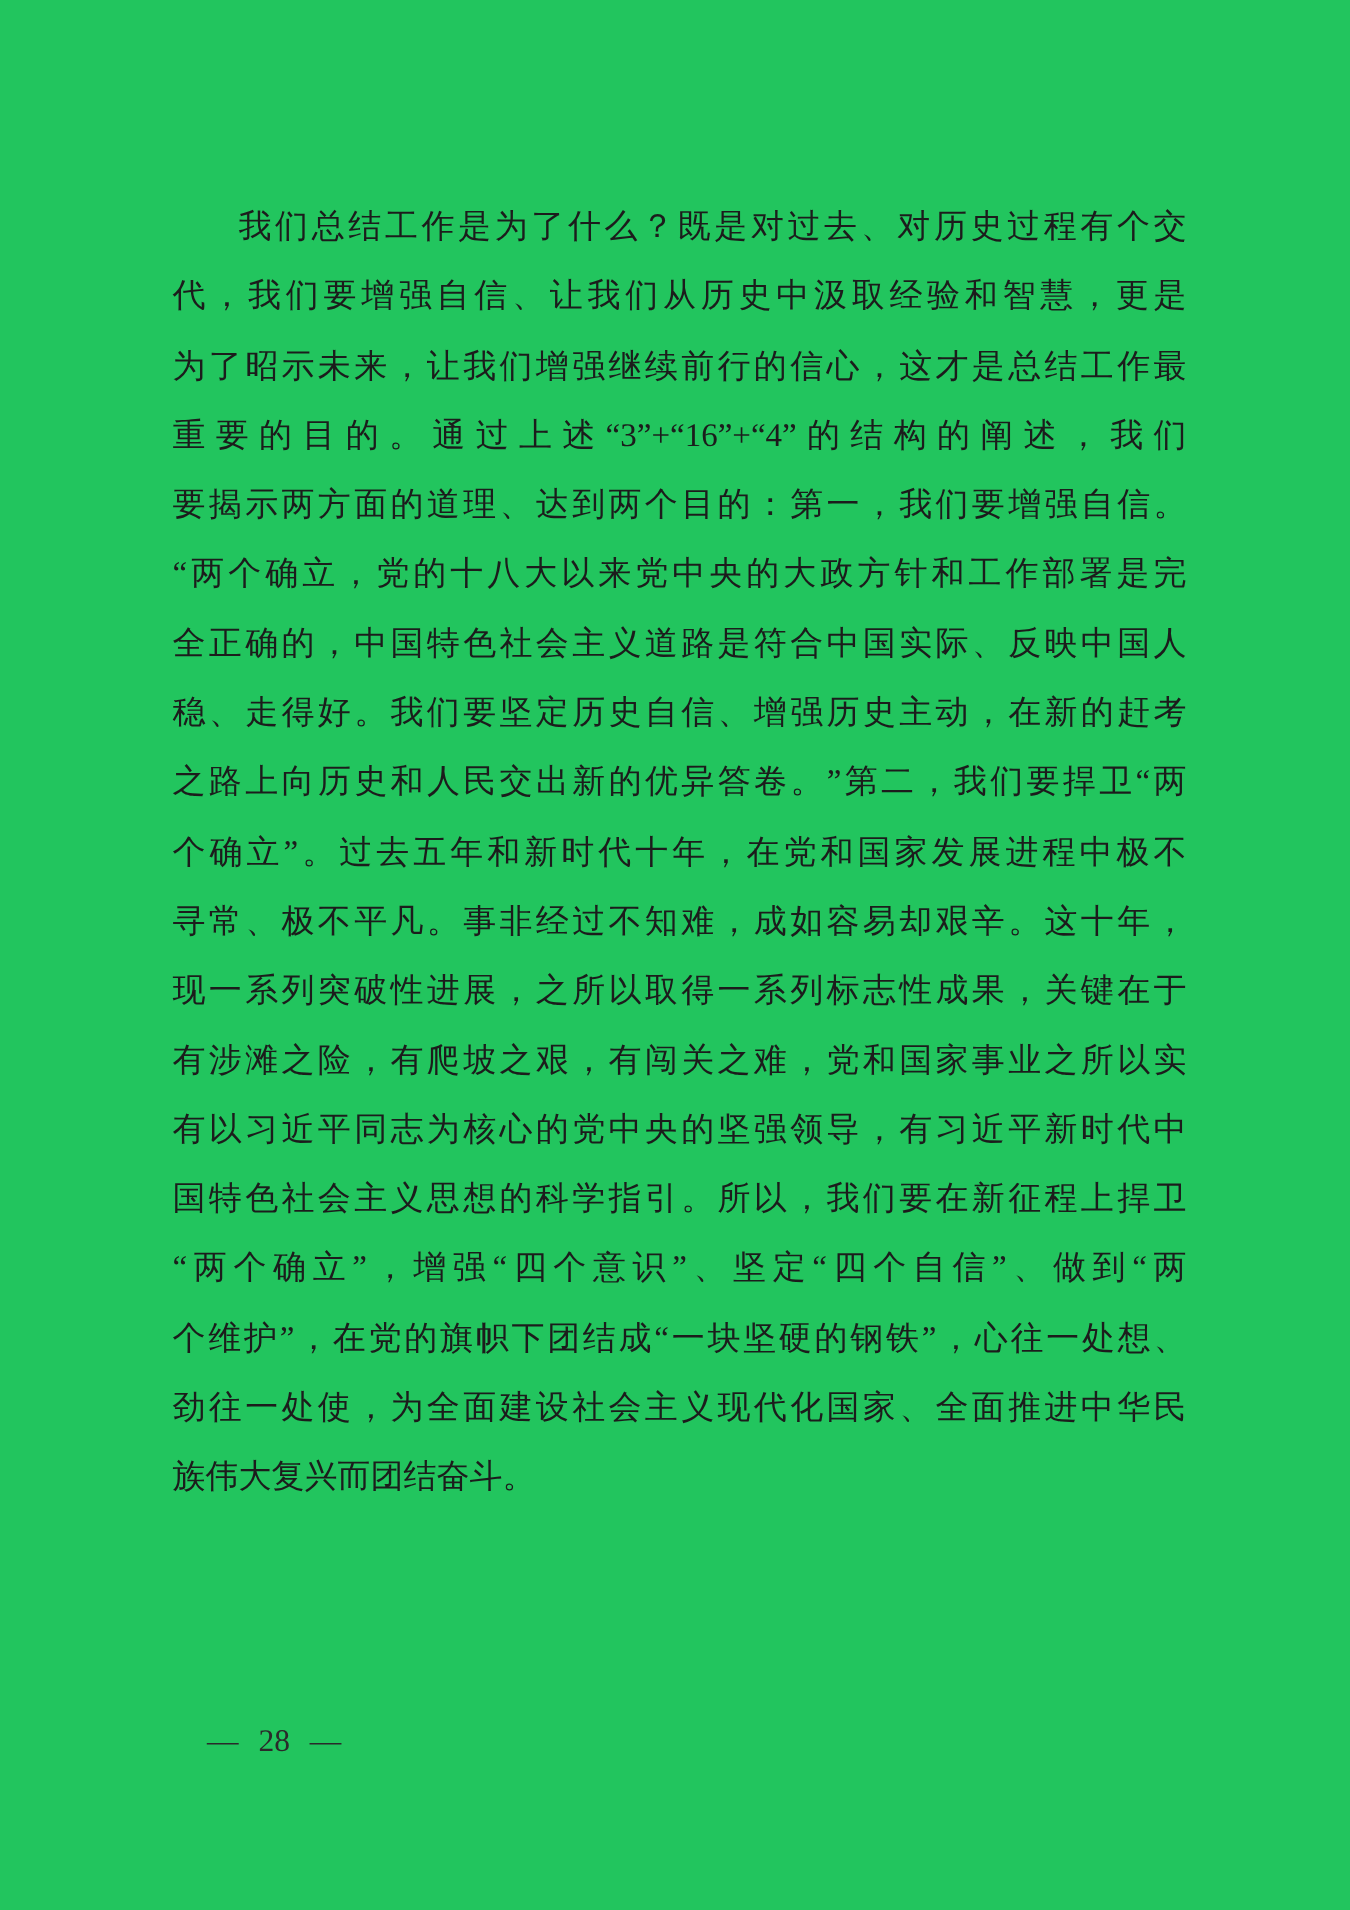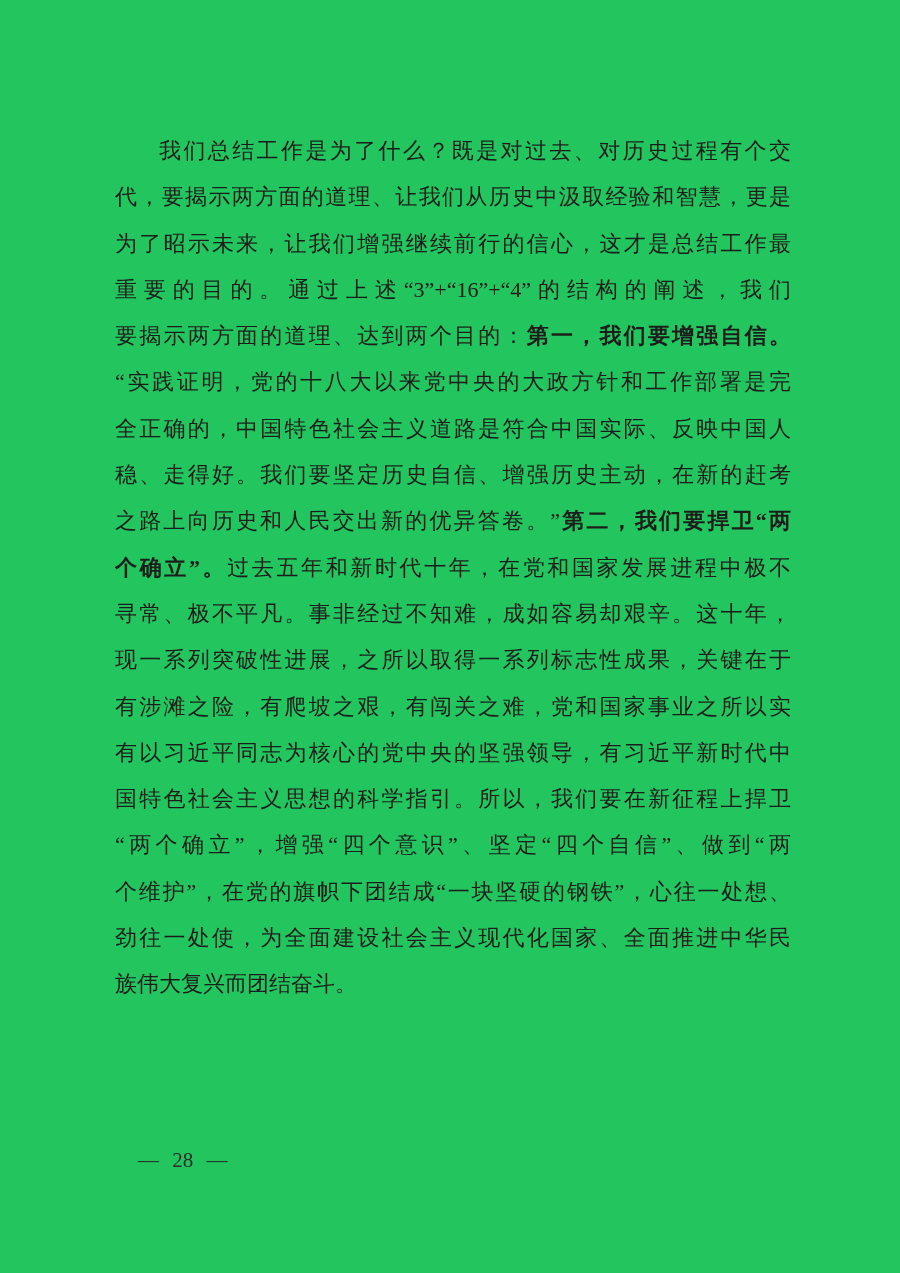--- a/index.html
+++ b/index.html
@@ -31,42 +31,42 @@
     overflow: hidden;
   }
   .line.para-end {
     text-align: left;
     text-align-last: left;
   }
   .line.indent {
     text-indent: 2em;
   }
   .run { font-weight: 400; text-align: right; }
-  .run.bold { font-weight: 700; }
+  .run.bold { font-weight: 400; }
   .footer {
     position: absolute;
     left: 138px;
     top: 1140px;
     font-size: 21px;
     line-height: 40px;
     color: #2a2a2a;
     word-spacing: 8px;
   }
 </style>
 </head>
 <body>
 
 <div class="page">
   <div class="text-block" id="text-block">
       <div class="line indent"><span class="run">我们总结工作是为了什么？既是对过去、对历史过程有个交</span></div>
-      <div class="line"><span class="run">代，要揭示两方面的道理、让我们从历史中汲取经验和智慧，更是</span></div>
+      <div class="line"><span class="run">代，我们要增强自信、让我们从历史中汲取经验和智慧，更是</span></div>
       <div class="line"><span class="run">为了昭示未来，让我们增强继续前行的信心，这才是总结工作最</span></div>
       <div class="line"><span class="run">重要的目的。通过上述“3”+“16”+“4”的结构的阐述，我们</span></div>
       <div class="line"><span class="run">要揭示两方面的道理、达到两个目的：</span><span class="run bold">第一，我们要增强自信。</span></div>
-      <div class="line"><span class="run">“实践证明，党的十八大以来党中央的大政方针和工作部署是完</span></div>
+      <div class="line"><span class="run">“两个确立，党的十八大以来党中央的大政方针和工作部署是完</span></div>
       <div class="line"><span class="run">全正确的，中国特色社会主义道路是符合中国实际、反映中国人</span></div>
       <div class="line"><span class="run">稳、走得好。我们要坚定历史自信、增强历史主动，在新的赶考</span></div>
       <div class="line"><span class="run">之路上向历史和人民交出新的优异答卷。”</span><span class="run bold">第二，我们要捍卫“两</span></div>
       <div class="line"><span class="run bold">个确立”。</span><span class="run">过去五年和新时代十年，在党和国家发展进程中极不</span></div>
       <div class="line"><span class="run">寻常、极不平凡。事非经过不知难，成如容易却艰辛。这十年，</span></div>
       <div class="line"><span class="run">现一系列突破性进展，之所以取得一系列标志性成果，关键在于</span></div>
       <div class="line"><span class="run">有涉滩之险，有爬坡之艰，有闯关之难，党和国家事业之所以实</span></div>
       <div class="line"><span class="run">有以习近平同志为核心的党中央的坚强领导，有习近平新时代中</span></div>
       <div class="line"><span class="run">国特色社会主义思想的科学指引。所以，我们要在新征程上捍卫</span></div>
       <div class="line"><span class="run">“两个确立”，增强“四个意识”、坚定“四个自信”、做到“两</span></div>

